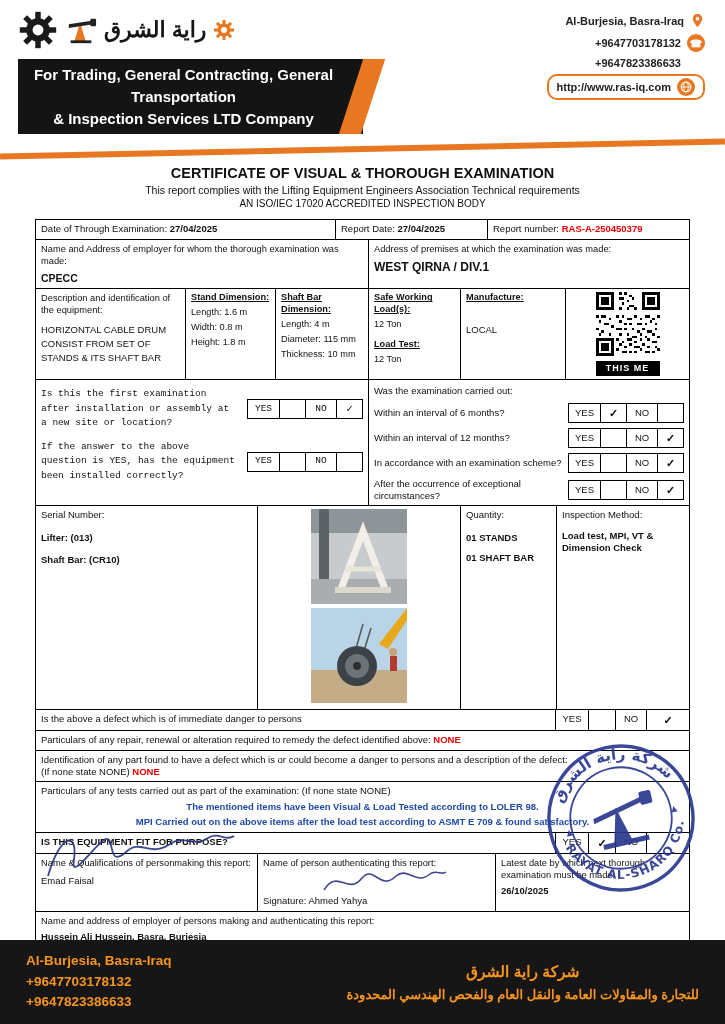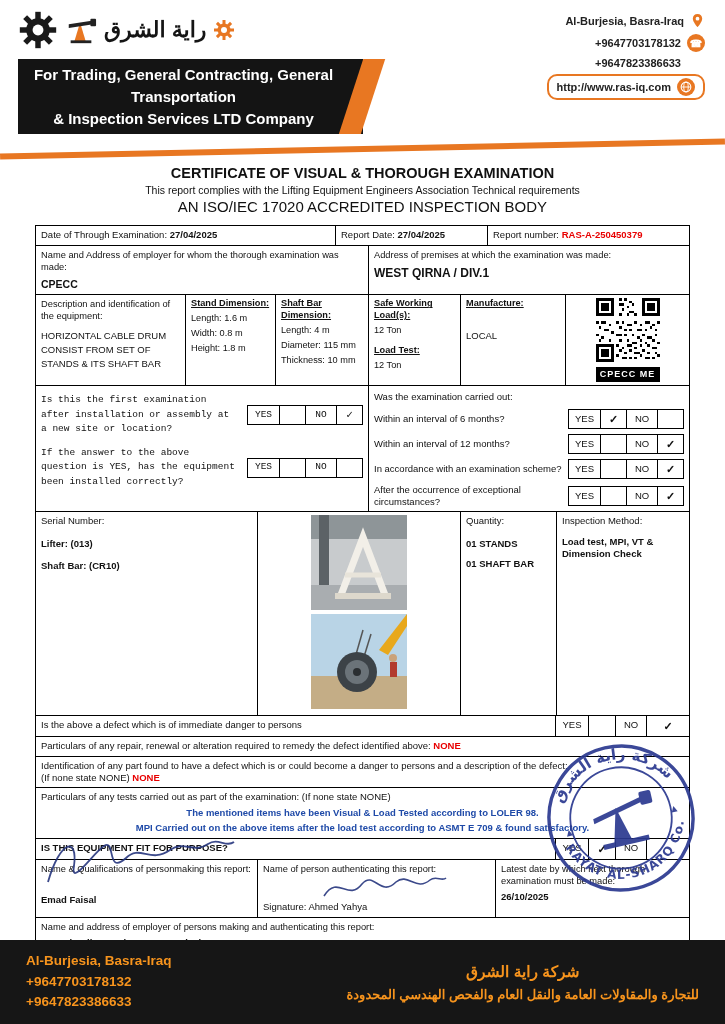--- a/index.html
+++ b/index.html
@@ -19,21 +19,21 @@
   .c-row { display:flex; align-items:center; gap:6px; }
   .c-icon { width:18px; height:18px; border-radius:50%; background:#e87722; color:#fff; display:flex; align-items:center; justify-content:center; font-size:10px; flex:0 0 auto; }
   .c-row.boxed { border:2px solid #e87722; border-radius:10px; padding:2px 8px; }
   .c-row.no-icon { padding-right:24px; }
   .stripe { height:6px; background:#e87722; margin-top:12px; transform:rotate(-1.2deg); }
 
   
   .title-block { text-align:center; margin-top:13px; color:#111; }
   .t-main { font-size:14.5px; font-weight:bold; }
   .t-sub  { font-size:10.5px; margin-top:3px; }
-  .t-sub2 { font-size:15px; margin-top:2px; }
+  .t-sub2 { font-size:10px; margin-top:2px; }
 
   
   .tbl { width:655px; margin:-1px auto 0; border-collapse:collapse; table-layout:fixed; }
   .tbl td { border:1px solid #000; padding:3px 5px; font-size:9.5px; vertical-align:top; color:#111; line-height:1.3; }
   .tbl.meta { margin-top:10px; }
   .tbl.first-band { }
   .b { font-weight:bold; }
   .red { color:#e80000; font-weight:bold; }
   .small-label { font-size:9.3px; }
   .mt4{margin-top:4px} .mt8{margin-top:8px} .mt10{margin-top:10px}
@@ -69,21 +69,21 @@
   .ytd.mark { font-weight:bold; font-size:11px; }
   .fit-q { font-size:11.5px; font-weight:bold; vertical-align:middle; }
 
   .blue-note { color:#1f4aa8; font-weight:bold; text-align:center; margin-top:3px; }
   .yesby { vertical-align:middle; }
 
   .rel { position:relative; }
   .sig { position:absolute; pointer-events:none; }
   .sig1 { left:2px; top:-38px; }
   .sig2 { left:60px; top:8px; }
-  .maker-name { font-weight:bold; margin-top:19px; }
+  .maker-name { font-weight:normal; margin-top:6px; }
   .auth-sig { margin-top:26px; }
   .next-date { font-weight:bold; margin-top:4px; }
 
   
   .stamp { position:absolute; left:545px; top:742px; width:152px; height:152px; transform:rotate(-13deg); opacity:.92; z-index:6; }
 
   
   .badges-row { width:655px; margin:10px auto 0; display:flex; justify-content:space-between; align-items:flex-end; }
   .badges { display:flex; gap:11px; align-items:center; }
   .iso-badge { width:47px; height:47px; border-radius:50%; border:2px solid #8d6410;
@@ -253,21 +253,21 @@
                 <rect x="19" y="1" width="5" height="5"></rect>
                 <rect x="1" y="19" width="5" height="5"></rect>
           </g>
           <g fill="#000">
             <rect x="2" y="2" width="3" height="3"></rect>
                 <rect x="20" y="2" width="3" height="3"></rect>
                 <rect x="2" y="20" width="3" height="3"></rect>
             <path d="M9 0h1v1H9zM11 0h1v1h-1zM13 1h1v1h-1zM9 2h2v1H9zM12 3h1v1h-1zM14 2h1v1h-1zM10 4h1v1h-1zM13 5h2v1h-2zM9 6h1v1H9zM12 6h1v1h-1zM15 6h1v1h-1zM0 9h1v1H0zM2 9h2v1H2zM5 10h1v1H5zM1 11h1v1H1zM3 12h2v1H3zM6 13h1v1H6zM0 14h1v1H0zM2 15h1v1H2zM5 16h1v1H5zM1 16h1v1H1zM8 9h1v1H8zM10 9h1v1h-1zM12 10h2v1h-2zM15 9h1v1h-1zM17 10h1v1h-1zM19 9h2v1h-2zM22 10h1v1h-1zM24 9h1v1h-1zM9 11h1v1H9zM11 12h1v1h-1zM13 12h1v1h-1zM16 12h2v1h-2zM19 12h1v1h-1zM21 11h1v1h-1zM23 12h1v1h-1zM8 14h2v1H8zM11 14h1v1h-1zM14 14h1v1h-1zM16 15h1v1h-1zM18 14h1v1h-1zM20 15h2v1h-2zM23 14h1v1h-1zM9 16h1v1H9zM12 16h1v1h-1zM14 17h2v1h-2zM17 16h1v1h-1zM19 17h1v1h-1zM22 16h1v1h-1zM24 17h1v1h-1zM8 18h1v1H8zM10 19h1v1h-1zM12 18h2v1h-2zM15 19h1v1h-1zM17 18h1v1h-1zM20 18h1v1h-1zM22 19h2v1h-2zM9 20h1v1H9zM11 21h1v1h-1zM13 20h1v1h-1zM15 21h2v1h-2zM18 20h1v1h-1zM20 21h1v1h-1zM23 21h1v1h-1zM8 22h1v1H8zM10 23h2v1h-2zM13 23h1v1h-1zM15 23h1v1h-1zM17 22h1v1h-1zM19 23h2v1h-2zM22 23h1v1h-1zM24 22h1v1h-1z"></path>
           </g>
         </svg>
-        <div class="scanme">CPECC ME</div>
+        <div class="scanme">THIS ME</div>
       </td>
     </tr>
   </tbody>
     </table>
 
   <table class="tbl">
     <tbody>
         <tr>
       <td style="width:333px" class="q-left">
         <div class="q-block">

